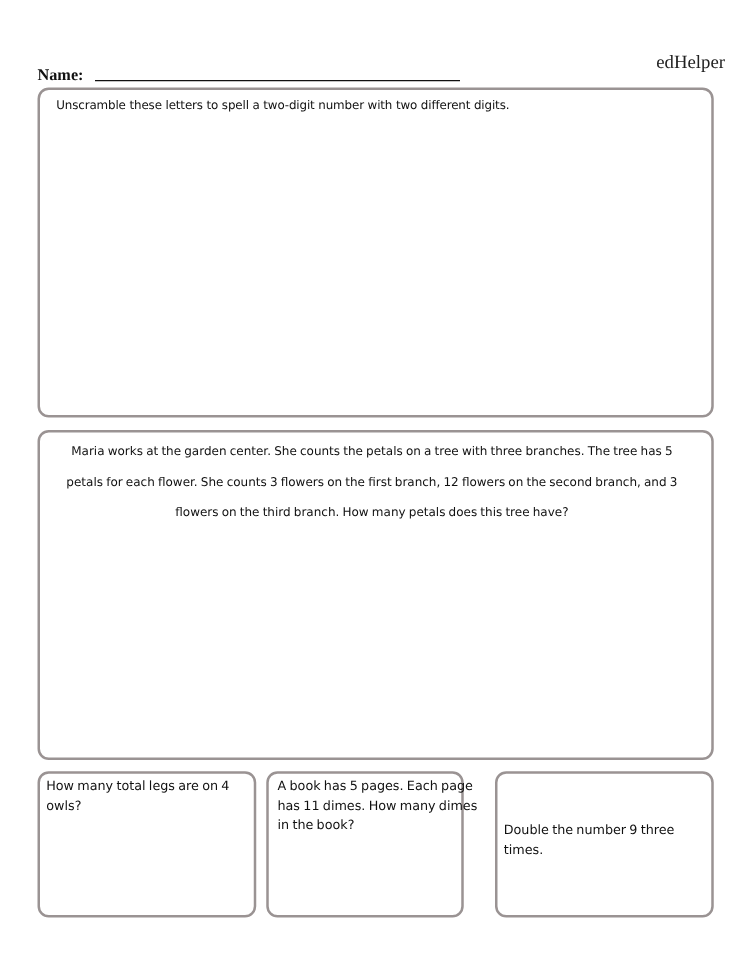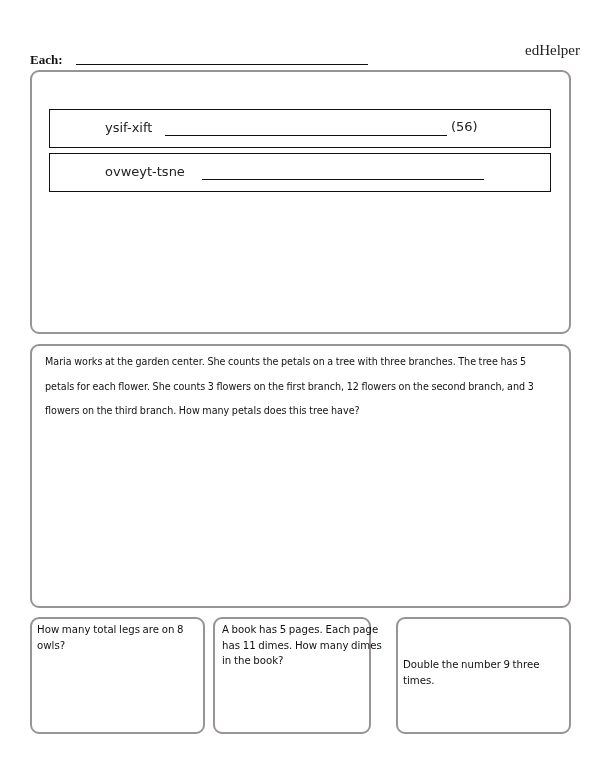--- a/index.html
+++ b/index.html
@@ -2,21 +2,21 @@
 <html><head>
 <meta charset="utf-8">
 <style>
   html, body { margin: 0; padding: 0; background: #ffffff; }
   body { width: 600px; height: 776px; position: relative; overflow: hidden; font-family: "DejaVu Sans", sans-serif; color: #111; }
   .brand { position: absolute; left: 525px; top: 42px; font-family: "Liberation Serif", serif; font-size: 15px; color: #222; }
   .name-row { position: absolute; left: 30px; top: 52px; font-family: "Liberation Serif", serif; font-weight: bold; font-size: 13px; color: #111; }
   .name-line { position: absolute; left: 76px; top: 64px; width: 292px; height: 0; border-top: 1px solid #111; }
   .card { position: absolute; box-sizing: border-box; border: 2px solid #9a9393; border-radius: 9px; background: #fff; }
   .card-top { left: 30px; top: 70px; width: 541px; height: 264px; }
-  .card-mid { left: 30px; top: 344px; width: 541px; height: 264px; }
+  .card-mid { left: 30px; top: 344px; width: 541px; height: 264px; text-align: center; }
   .card-b1 { left: 30px; top: 617px; width: 175px; height: 117px; }
   .card-b2 { left: 213px; top: 617px; width: 158px; height: 117px; }
   .card-b3 { left: 396px; top: 617px; width: 175px; height: 117px; }
   .instr { position: absolute; left: 13px; top: 7px; font-size: 9.5px; letter-spacing: -0.1px; color: #111; }
   .puzzle { position: absolute; left: 17px; width: 502px; height: 39px; box-sizing: border-box; border: 1px solid #111; background: #fff; }
   .puzzle-1 { top: 37px; }
   .puzzle-2 { top: 81px; }
   .scramble { position: absolute; top: 10px; font-size: 13px; color: #222; }
   .p1 .scramble { left: 55px; }
   .p2 .scramble { left: 55px; }
@@ -26,40 +26,32 @@
   .hint { position: absolute; left: 401px; top: 9px; font-size: 13px; color: #222; }
   .story { position: absolute; left: 13px; top: 4px; width: 505px; font-size: 9.6px; line-height: 24.5px; color: #111; word-spacing: -0.5px; }
   .small-q { position: absolute; left: 5px; top: 3px; width: 162px; font-size: 10.2px; line-height: 15.5px; color: #111; word-spacing: -0.6px; }
   .card-b2 .small-q { left: 7px; }
   .card-b3 .small-q { left: 5px; margin-top: 35px; }
 </style>
 </head>
 <body>
 
 <div class="brand">edHelper</div>
-<div class="name-row">Each:</div>
+<div class="name-row">Name:</div>
 <div class="name-line"></div>
 
 <div class="card card-top">
-  <div class="puzzle puzzle-1 p1">
-    <span class="scramble">ysif-xift</span>
-    <span class="ans-line"></span>
-    <span class="hint">(56)</span>
-  </div>
-  <div class="puzzle puzzle-2 p2">
-    <span class="scramble">ovweyt-tsne</span>
-    <span class="ans-line"></span>
-  </div>
+  <div class="instr">Unscramble these letters to spell a two-digit number with two different digits.</div>
 </div>
 
 <div class="card card-mid">
   <div class="story">Maria works at the garden center.  She counts the petals on a tree with three branches.  The tree has 5 petals for each flower.  She counts 3 flowers on the first branch, 12 flowers on the second branch, and 3 flowers on the third branch.   How many petals does this tree have?</div>
 </div>
 
 <div class="card card-b1">
-  <div class="small-q">How many total legs are on 8 owls?</div>
+  <div class="small-q">How many total legs are on 4 owls?</div>
 </div>
 <div class="card card-b2">
   <div class="small-q">A book has 5 pages.  Each page has 11 dimes.  How many dimes in the book?</div>
 </div>
 <div class="card card-b3">
   <div class="small-q">Double the number 9 three times.</div>
 </div>
 
 </body></html>

